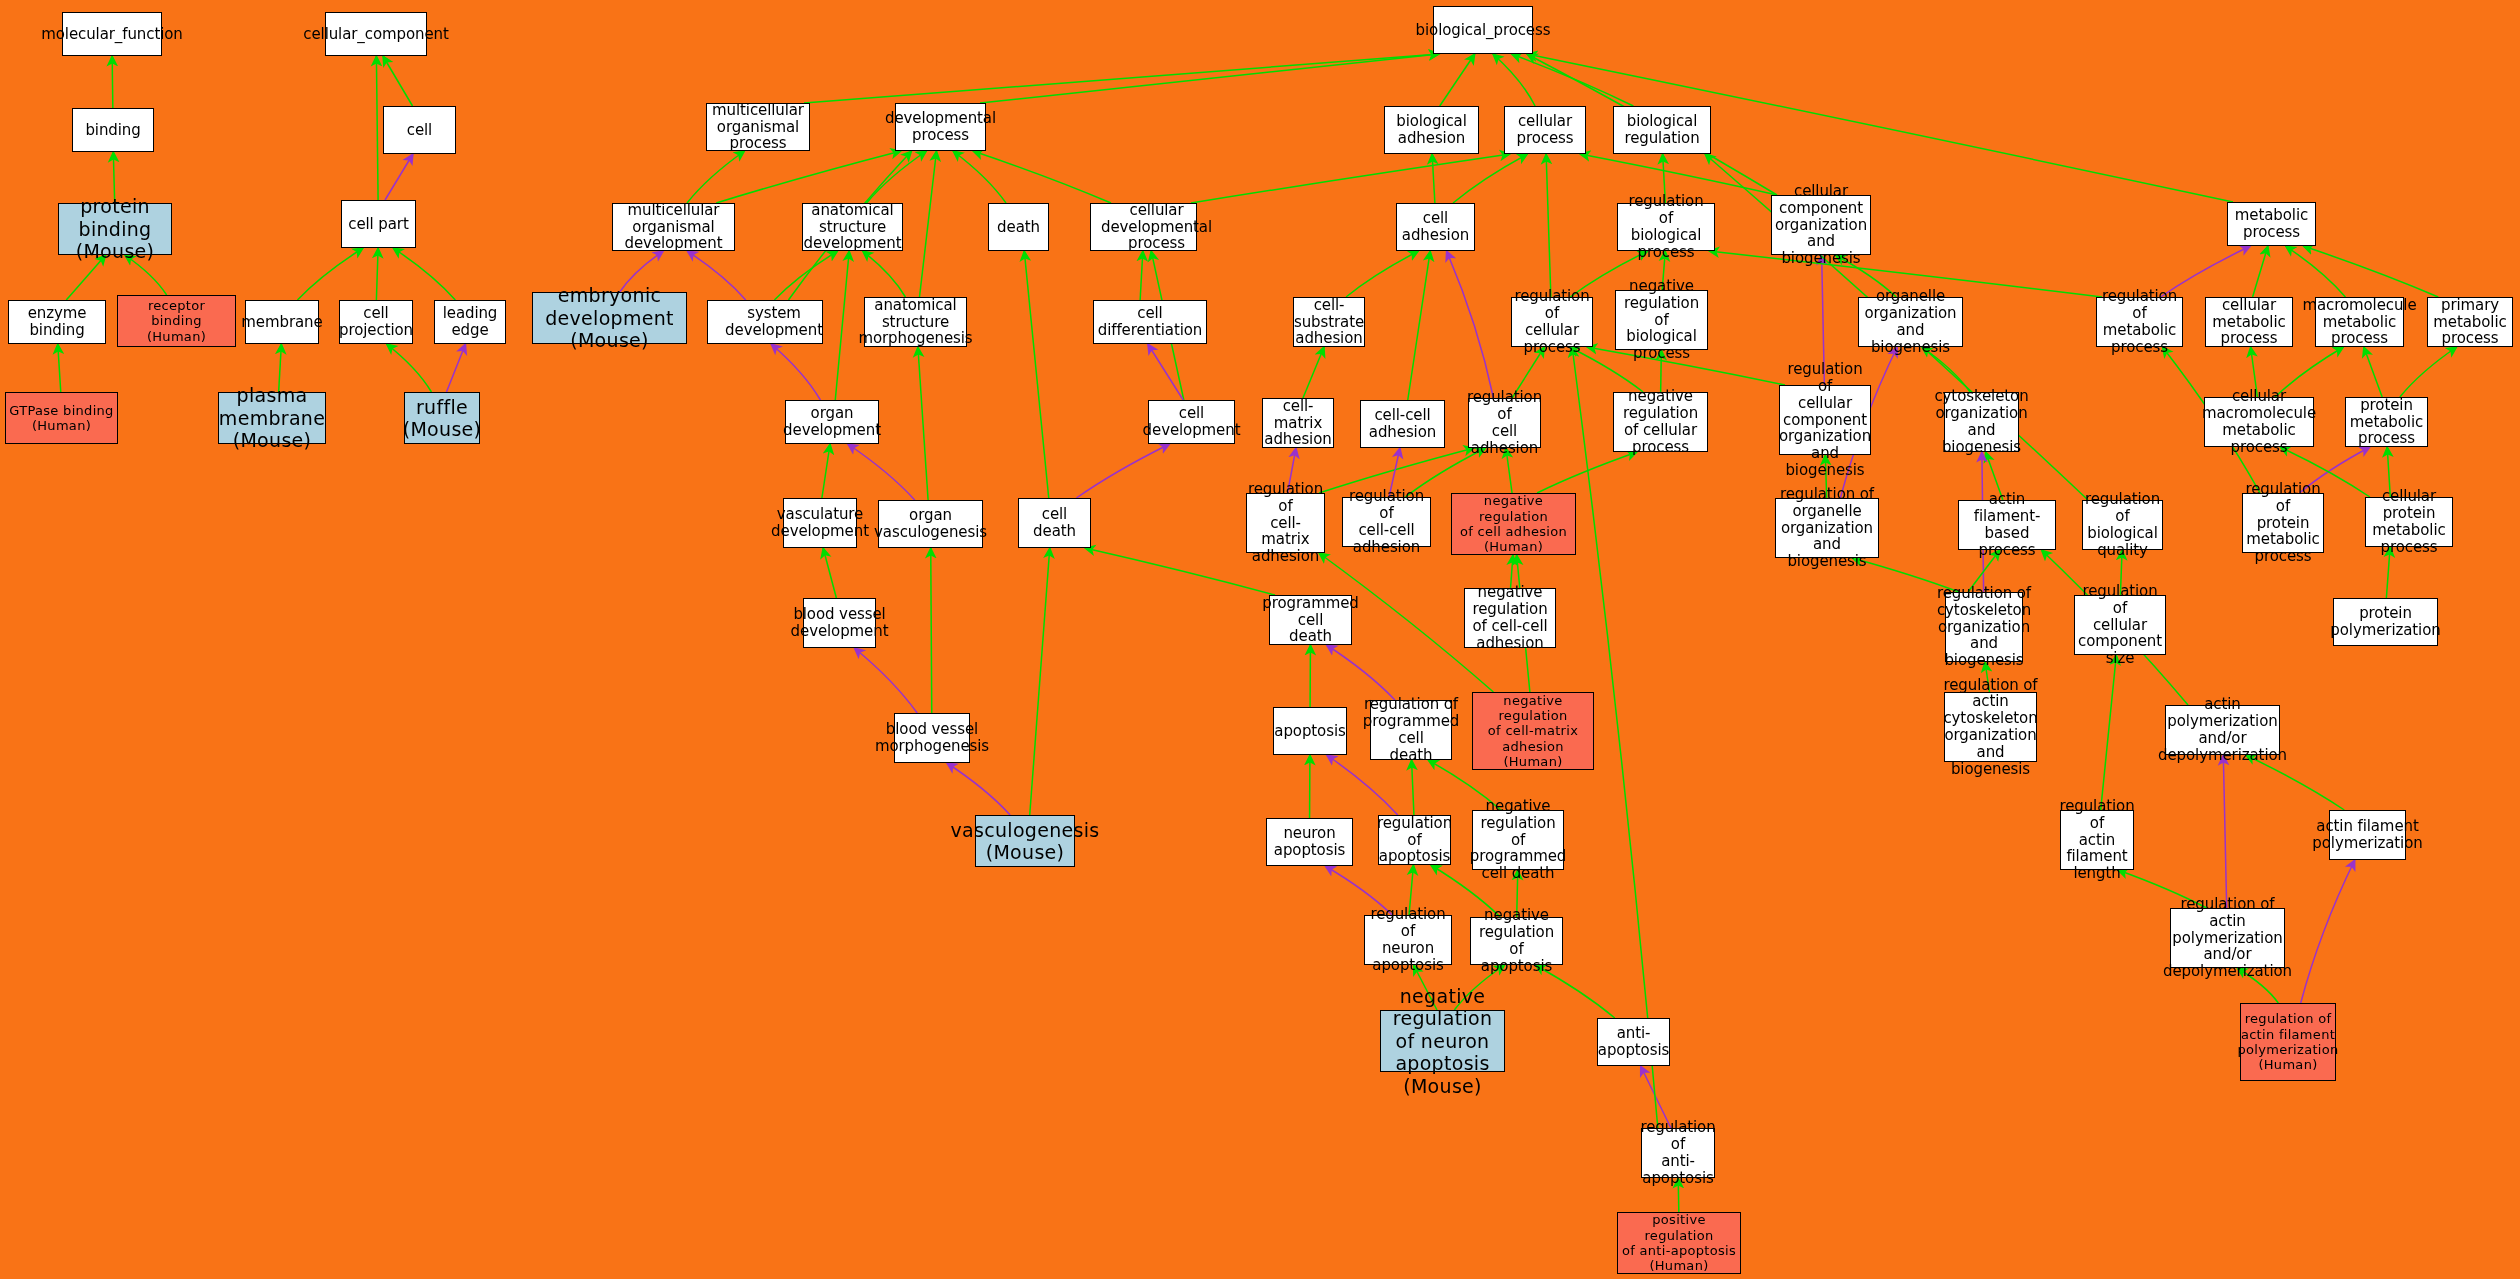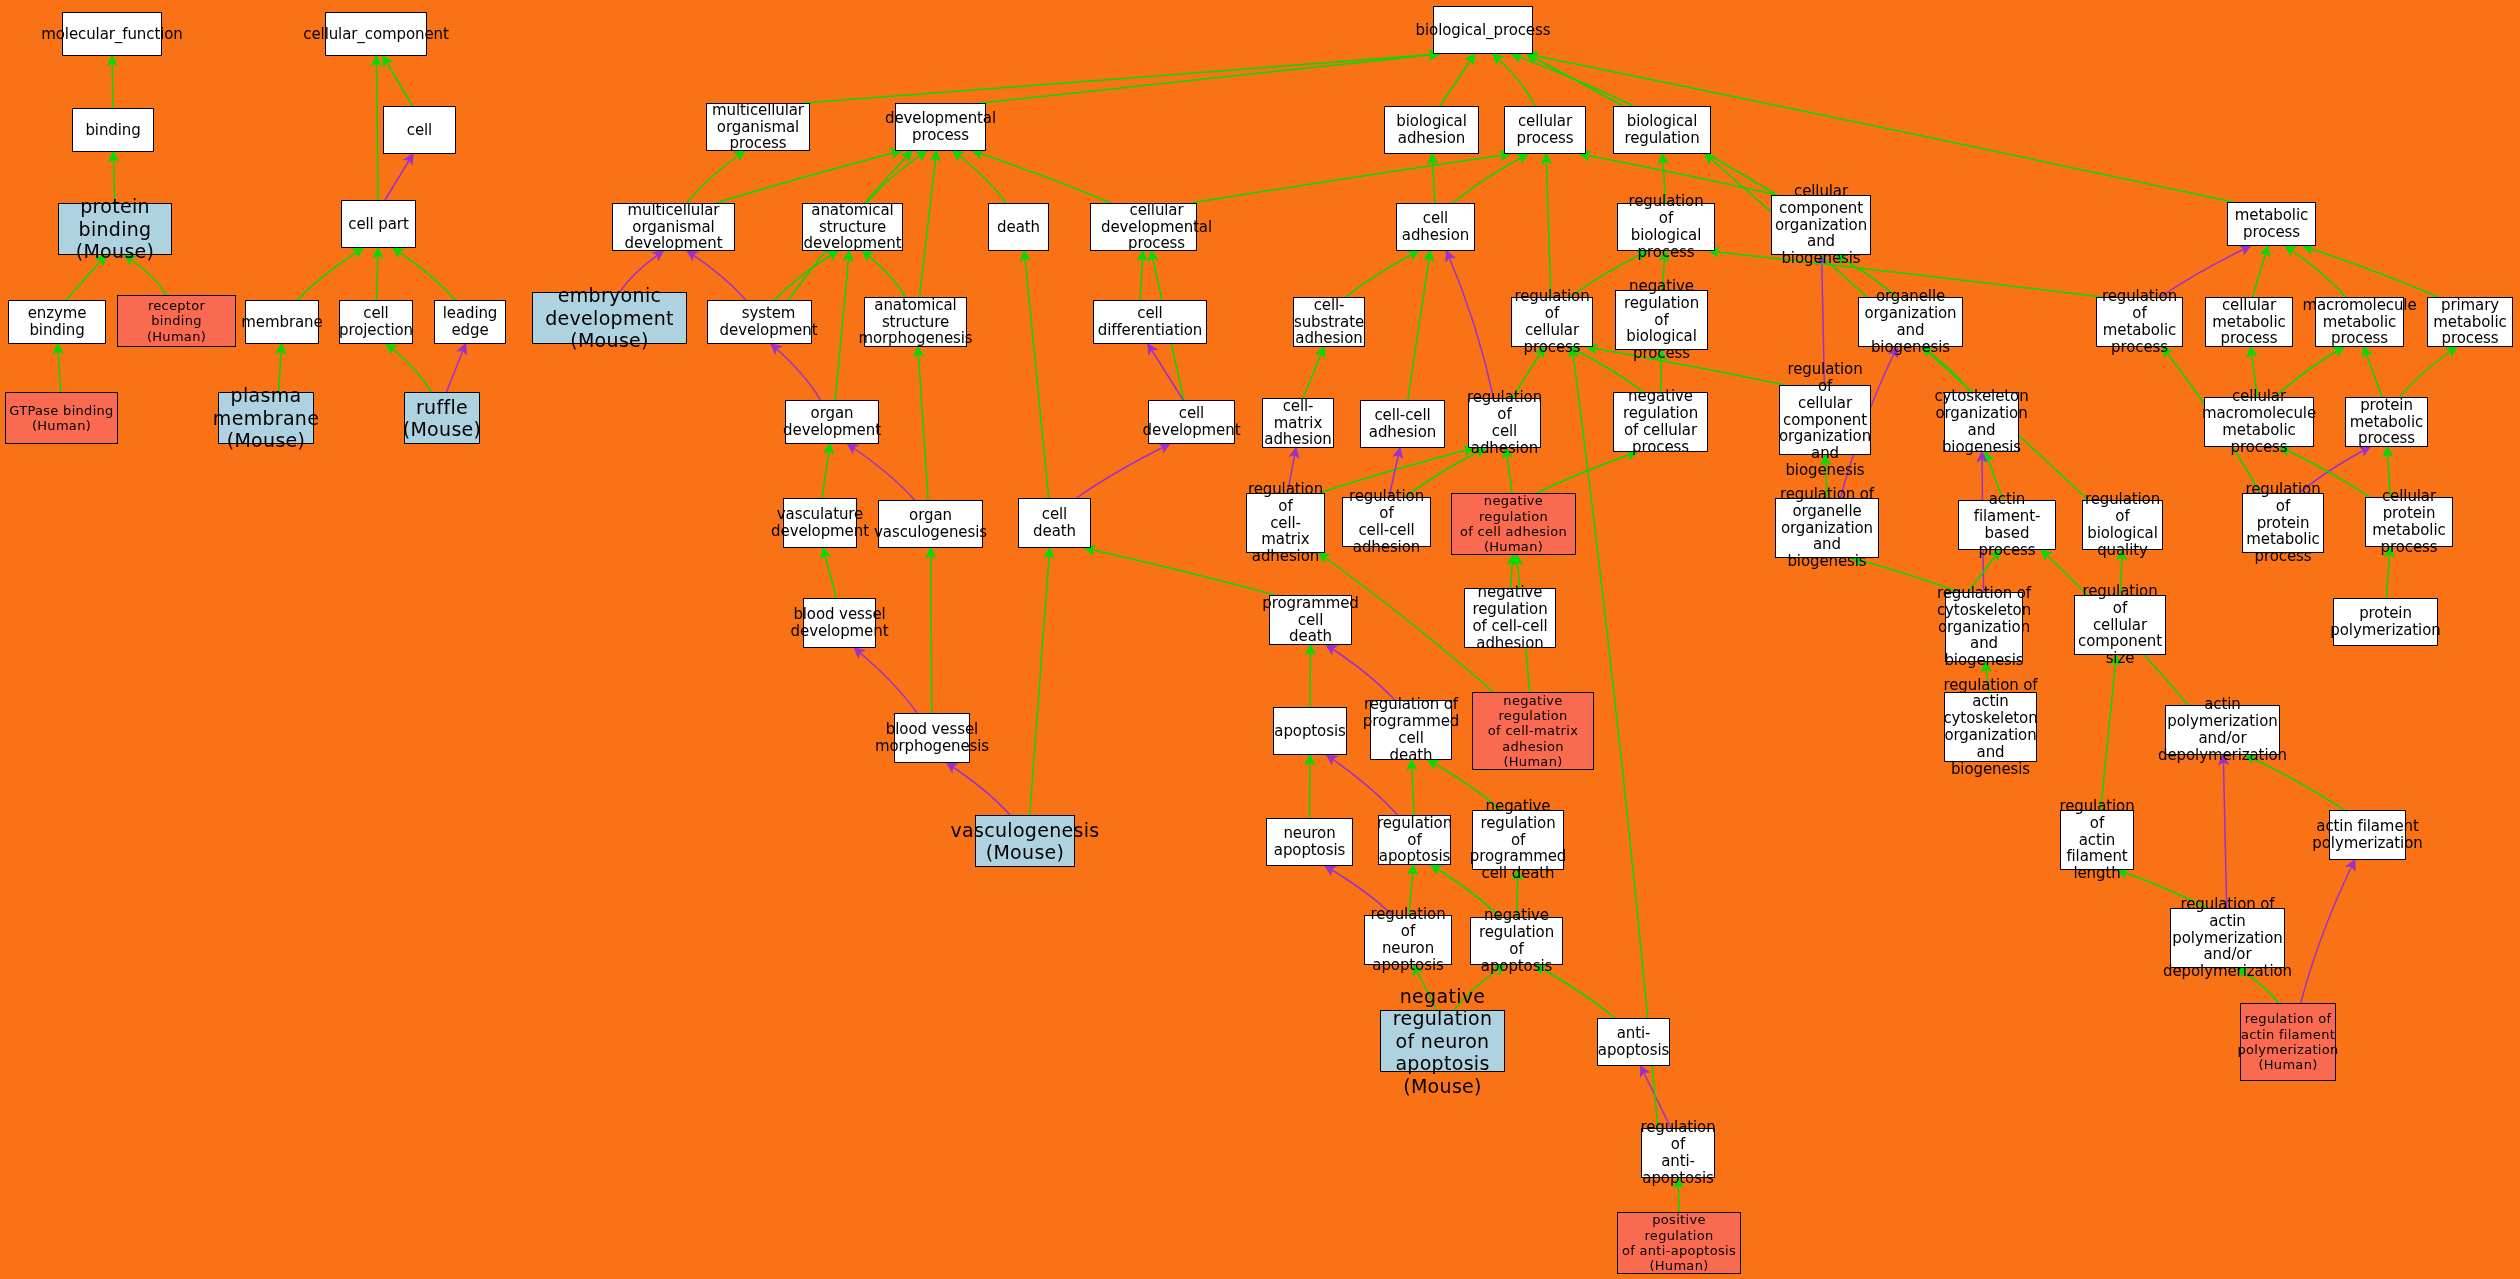--- a/index.html
+++ b/index.html
@@ -200,21 +200,21 @@
       <div class="node human" style="left: 117px; top: 295px; width: 119px; height: 52px;">receptor binding
 (Human)</div>
       <div class="node human" style="left: 5px; top: 392px; width: 113px; height: 52px;">GTPase binding
 (Human)</div>
       <div class="node" style="left: 325px; top: 12px; width: 102px; height: 44px;">cellular_component</div>
       <div class="node" style="left: 383px; top: 106px; width: 73px; height: 48px;">cell</div>
       <div class="node" style="left: 341px; top: 200px; width: 75px; height: 48px;">cell part</div>
       <div class="node" style="left: 245px; top: 300px; width: 74px; height: 44px;">membrane</div>
       <div class="node" style="left: 339px; top: 300px; width: 74px; height: 44px;">cell projection</div>
       <div class="node" style="left: 434px; top: 300px; width: 72px; height: 44px;">leading edge</div>
-      <div class="node mouse" style="left: 218px; top: 392px; width: 96px; height: 52px;">plasma membrane
+      <div class="node mouse" style="left: 218px; top: 392px; width: 108px; height: 52px;">plasma membrane
 (Mouse)</div>
       <div class="node mouse" style="left: 404px; top: 392px; width: 76px; height: 52px;">ruffle
 (Mouse)</div>
       <div class="node" style="left: 1433px; top: 6px; width: 100px; height: 48px;">biological_process</div>
       <div class="node" style="left: 706px; top: 103px; width: 104px; height: 48px;">multicellular
 organismal process</div>
       <div class="node" style="left: 895px; top: 103px; width: 91px; height: 48px;">developmental
 process</div>
       <div class="node" style="left: 1384px; top: 106px; width: 95px; height: 48px;">biological adhesion</div>
       <div class="node" style="left: 1504px; top: 106px; width: 82px; height: 48px;">cellular process</div>
@@ -228,21 +228,21 @@
       <div class="node" style="left: 1090px; top: 203px; width: 107px; height: 48px; padding-left: 29px;">cellular developmental
 process</div>
       <div class="node" style="left: 1396px; top: 203px; width: 79px; height: 48px;">cell adhesion</div>
       <div class="node" style="left: 1617px; top: 203px; width: 98px; height: 48px;">regulation of
 biological process</div>
       <div class="node" style="left: 1771px; top: 195px; width: 100px; height: 60px;">cellular component
 organization
 and biogenesis</div>
       <div class="node mouse" style="left: 532px; top: 292px; width: 155px; height: 52px;">embryonic development
 (Mouse)</div>
-      <div class="node" style="left: 707px; top: 300px; width: 105px; height: 44px; padding-left: 21px;">system development</div>
+      <div class="node" style="left: 707px; top: 300px; width: 116px; height: 44px; padding-left: 21px;">system development</div>
       <div class="node" style="left: 864px; top: 297px; width: 103px; height: 50px;">anatomical structure
 morphogenesis</div>
       <div class="node" style="left: 1093px; top: 300px; width: 114px; height: 44px;">cell differentiation</div>
       <div class="node" style="left: 1293px; top: 297px; width: 72px; height: 50px;">cell-substrate
 adhesion</div>
       <div class="node" style="left: 1511px; top: 297px; width: 82px; height: 50px;">regulation of
 cellular process</div>
       <div class="node" style="left: 1615px; top: 290px; width: 93px; height: 60px;">negative regulation
 of biological
 process</div>

